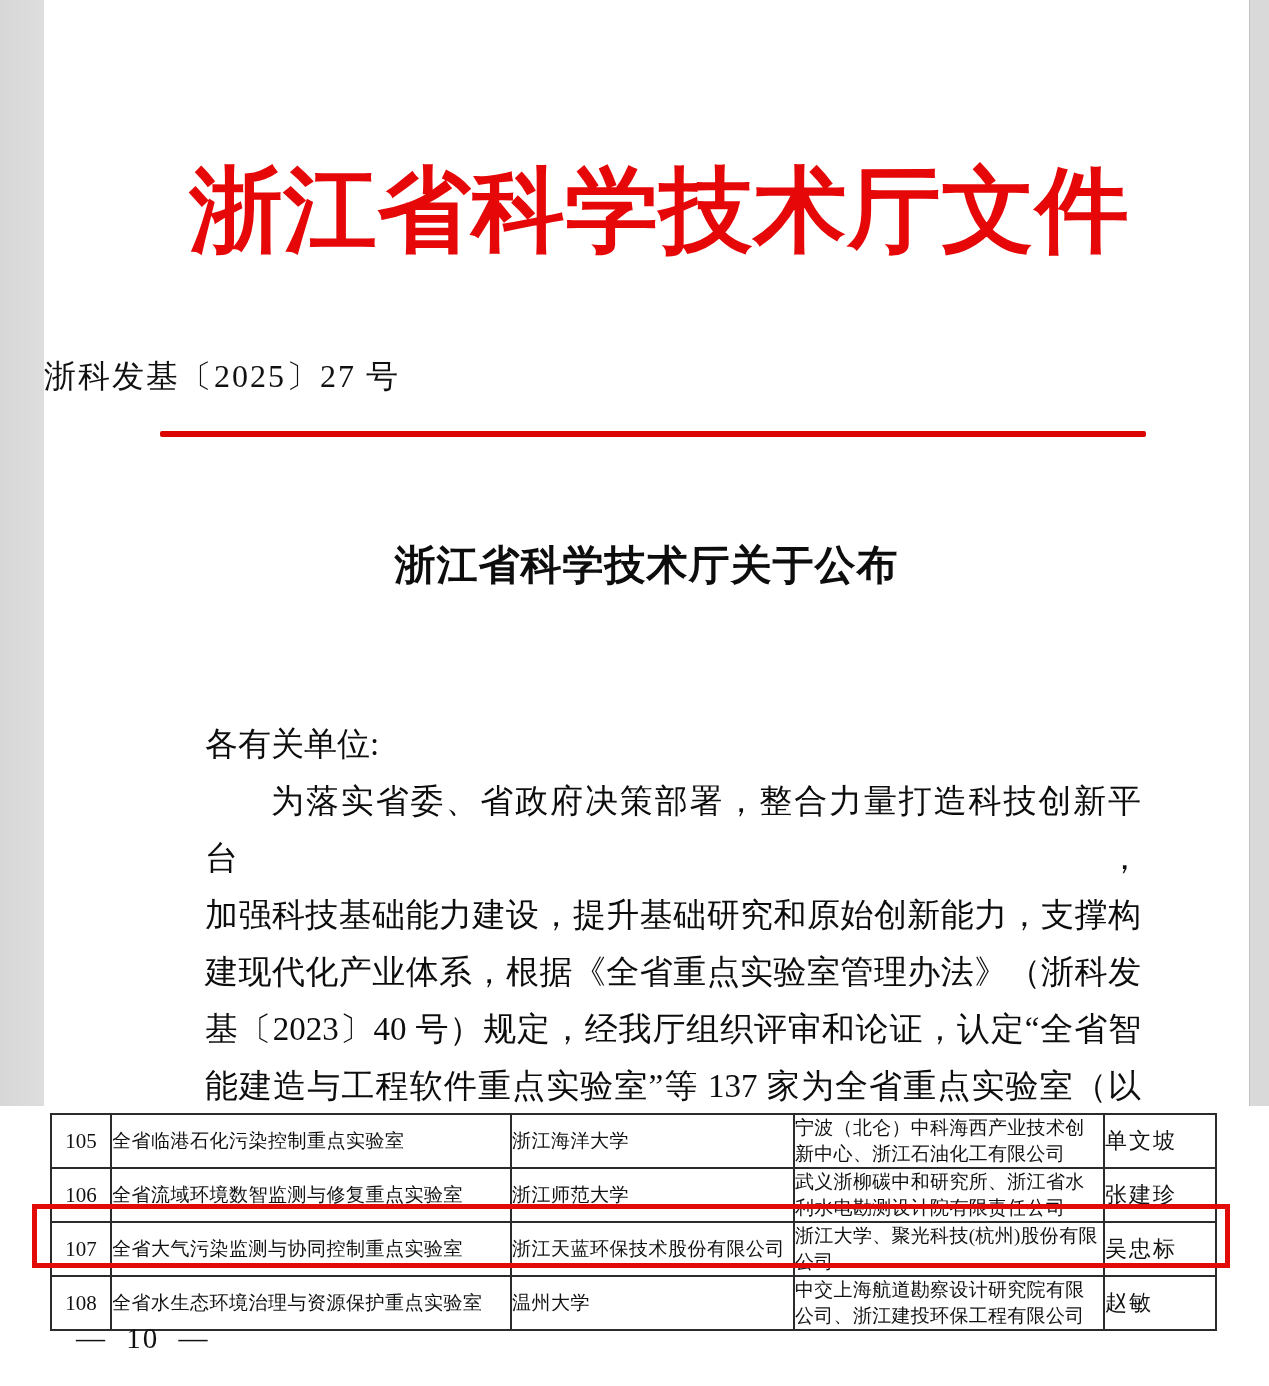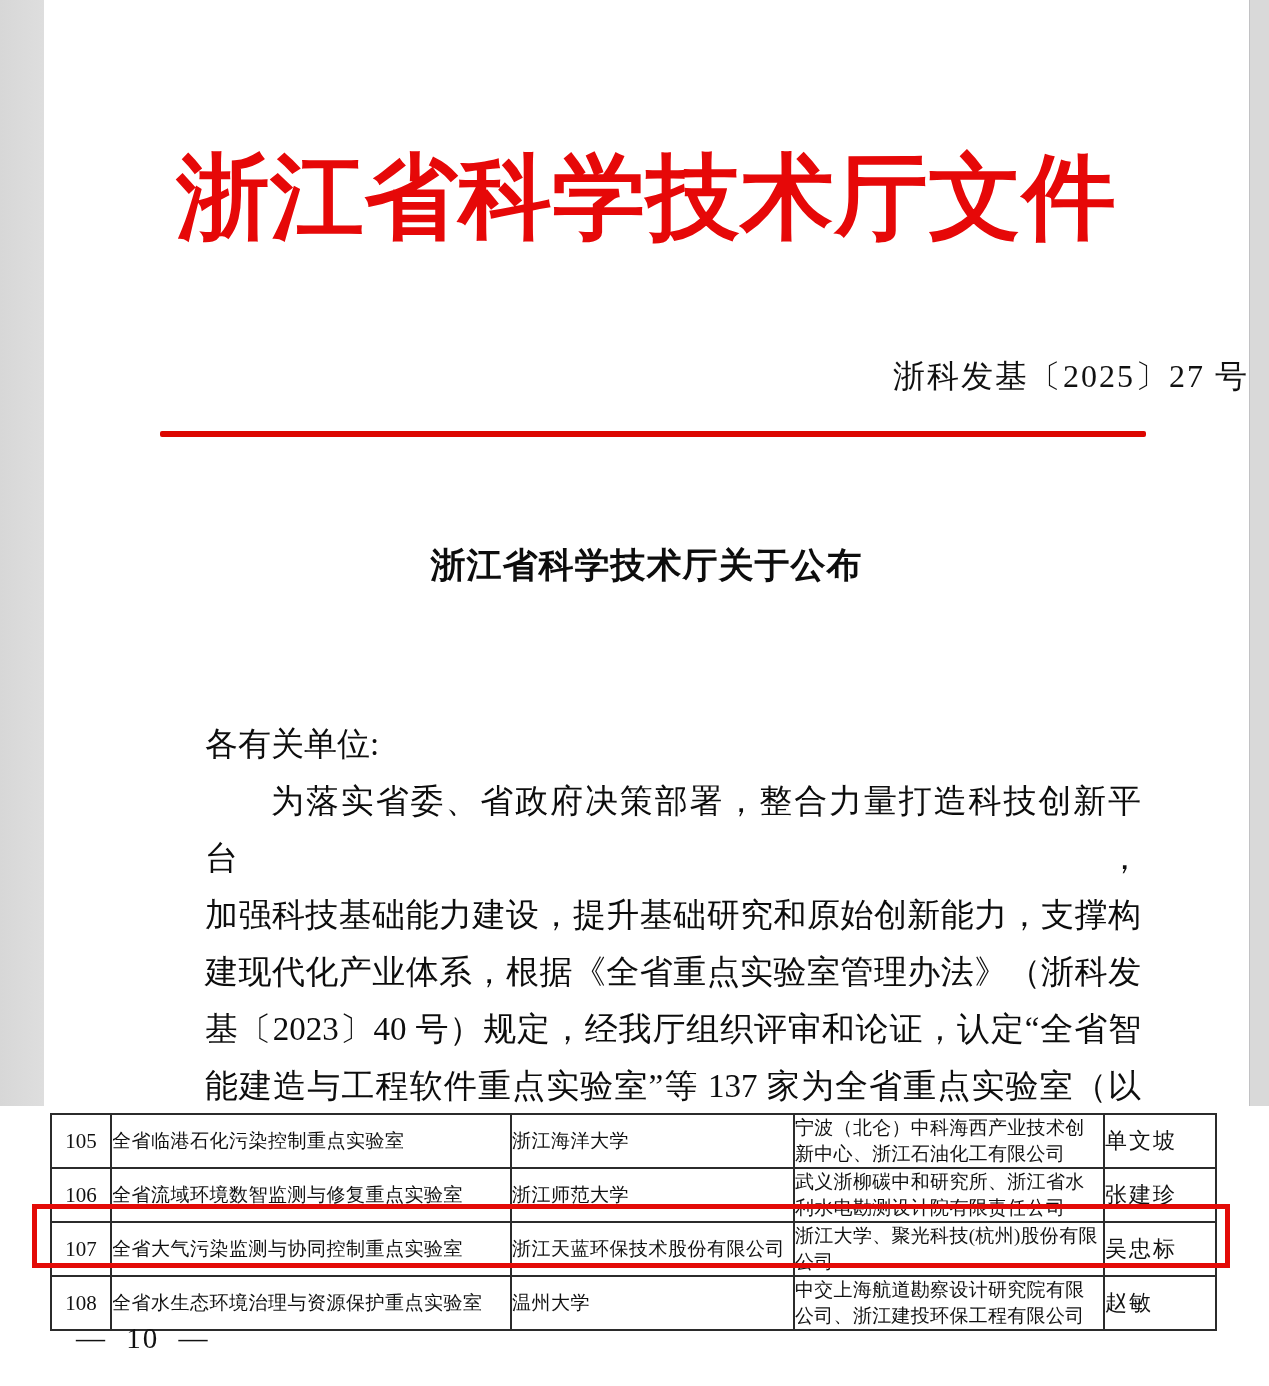--- a/index.html
+++ b/index.html
@@ -13,35 +13,35 @@
   }
   .screen{position:absolute;inset:0;}
   
   .margin-strip{position:absolute;top:0;background:linear-gradient(90deg,#d7d7d7,#dedede);}
   .margin-strip.left{left:0;width:44px;height:1106px;border-right:3px solid #9f9fa2;}
   .margin-strip.right{left:1249px;width:20px;height:1112px;border-left:1px solid #c2c2c4;background:#d9d9d9;}
   .page{position:absolute;left:44px;top:0;width:1205px;height:1106px;background:#ffffff;}
 
   .red-title{
     position:absolute;left:0;top:142px;width:100%;
-    margin:0;text-align:center;
+    margin:13px;text-align:center;
     font-size:93px;font-weight:bold;color:#e60808;
     letter-spacing:1px;line-height:1.2;
   }
   .doc-number{
     position:absolute;left:0;top:355px;width:100%;
-    text-align:right;font-size:32px;letter-spacing:2px;color:#111;
+    text-align:left;font-size:32px;letter-spacing:2px;color:#111;
   }
   .red-rule{
     position:absolute;left:116px;top:431px;width:986px;height:6px;
     background:#dc0600;border-radius:2px;
   }
   .notice-title{
     position:absolute;left:0;top:533px;width:100%;
-    text-align:center;font-weight:bold;font-size:35px;line-height:65px;
+    text-align:center;font-weight:bold;font-size:41px;line-height:65px;
     color:#0d0d0d;letter-spacing:1px;
   }
   .body-text{
     position:absolute;left:161px;top:716px;width:936px;
     font-size:33px;line-height:57px;color:#0d0d0d;
   }
   .body-text .line{width:936px;white-space:nowrap;}
   .body-text .line.j{white-space:normal;text-align:justify;text-align-last:justify;}
   .body-text .line.ind{text-indent:2em;}
 

